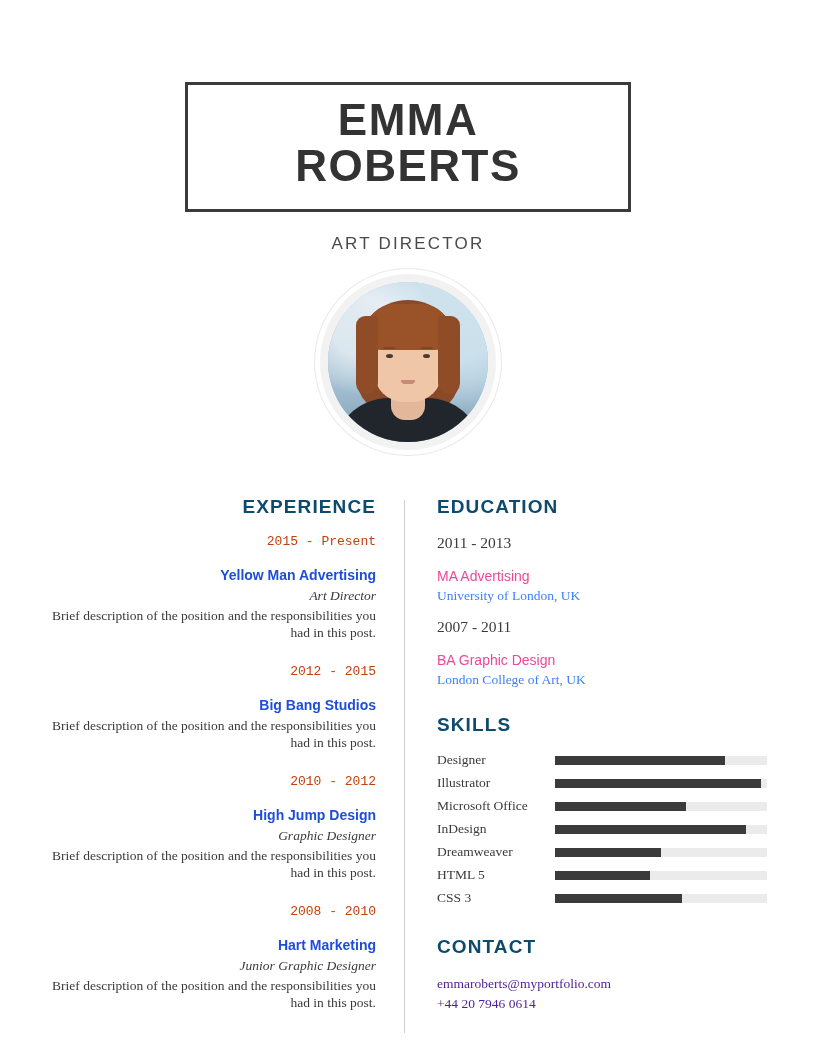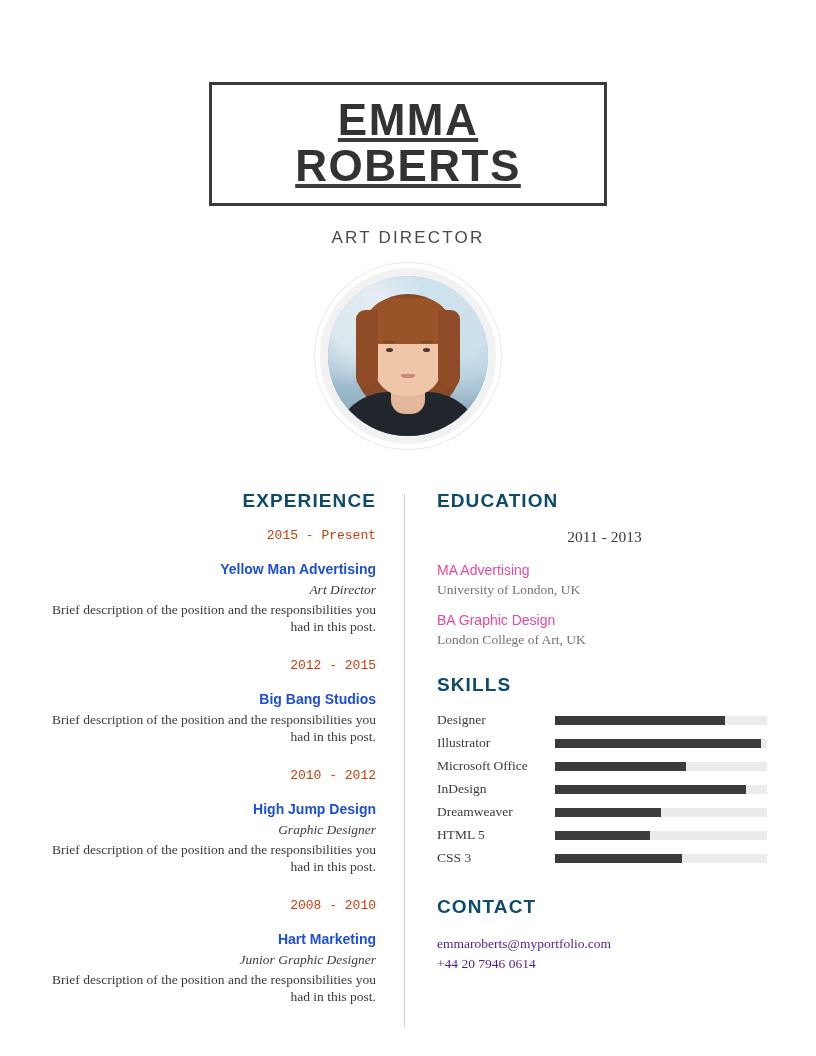--- a/index.html
+++ b/index.html
@@ -24,24 +24,23 @@
   }
 
   
   .header {
     padding-top: 82px;
     text-align: center;
   }
   .name-box {
     display: inline-block;
     border: 3px solid #3b3b3b;
-    padding: 12px 40px 14px 40px;
+    padding: 12px 40px 20px 40px;
     box-sizing: border-box;
-    width: 398px;
-    text-decoration: underline;
+    width: 446px;
   }
   .name-box .name {
     font-size: 44px;
     font-weight: bold;
     letter-spacing: 1.5px;
     color: #333333;
     line-height: 1.05;
     font-family: "Liberation Sans", sans-serif;
   }
   .job-title {
@@ -227,33 +226,32 @@
     color: #3a3a3a;
   }
 
   
   .edu-item { margin-bottom: 14px; }
   .edu-date {
     font-family: "Liberation Serif", serif;
     font-size: 15.5px;
     color: #3a3a3a;
     margin-bottom: 16px;
-    text-align: center;
   }
   .edu-degree {
     font-size: 14px;
     font-weight: normal;
     color: #ec4899;
     margin-bottom: 4px;
     font-family: "Liberation Sans", sans-serif;
   }
   .edu-school {
     font-family: "Liberation Serif", serif;
     font-size: 13.5px;
-    color: #737373;
+    color: #3b82f6;
   }
 
   .skills-title { margin-top: 26px; }
 
   .skill-row {
     display: flex;
     align-items: center;
     margin-bottom: 7px;
   }
   .skill-name {
@@ -352,20 +350,21 @@
     <div class="col-right">
       <div class="section-title">EDUCATION</div>
 
       <div class="edu-item">
         <div class="edu-date">2011 - 2013</div>
         <div class="edu-degree">MA Advertising</div>
         <div class="edu-school">University of London, UK</div>
       </div>
 
       <div class="edu-item">
+        <div class="edu-date">2007 - 2011</div>
         <div class="edu-degree">BA Graphic Design</div>
         <div class="edu-school">London College of Art, UK</div>
       </div>
 
       <div class="section-title skills-title">SKILLS</div>
 
       <div class="skill-row">
         <div class="skill-name">Designer</div>
         <div class="skill-bar">
           <div class="skill-fill" style="width:80%"></div>

